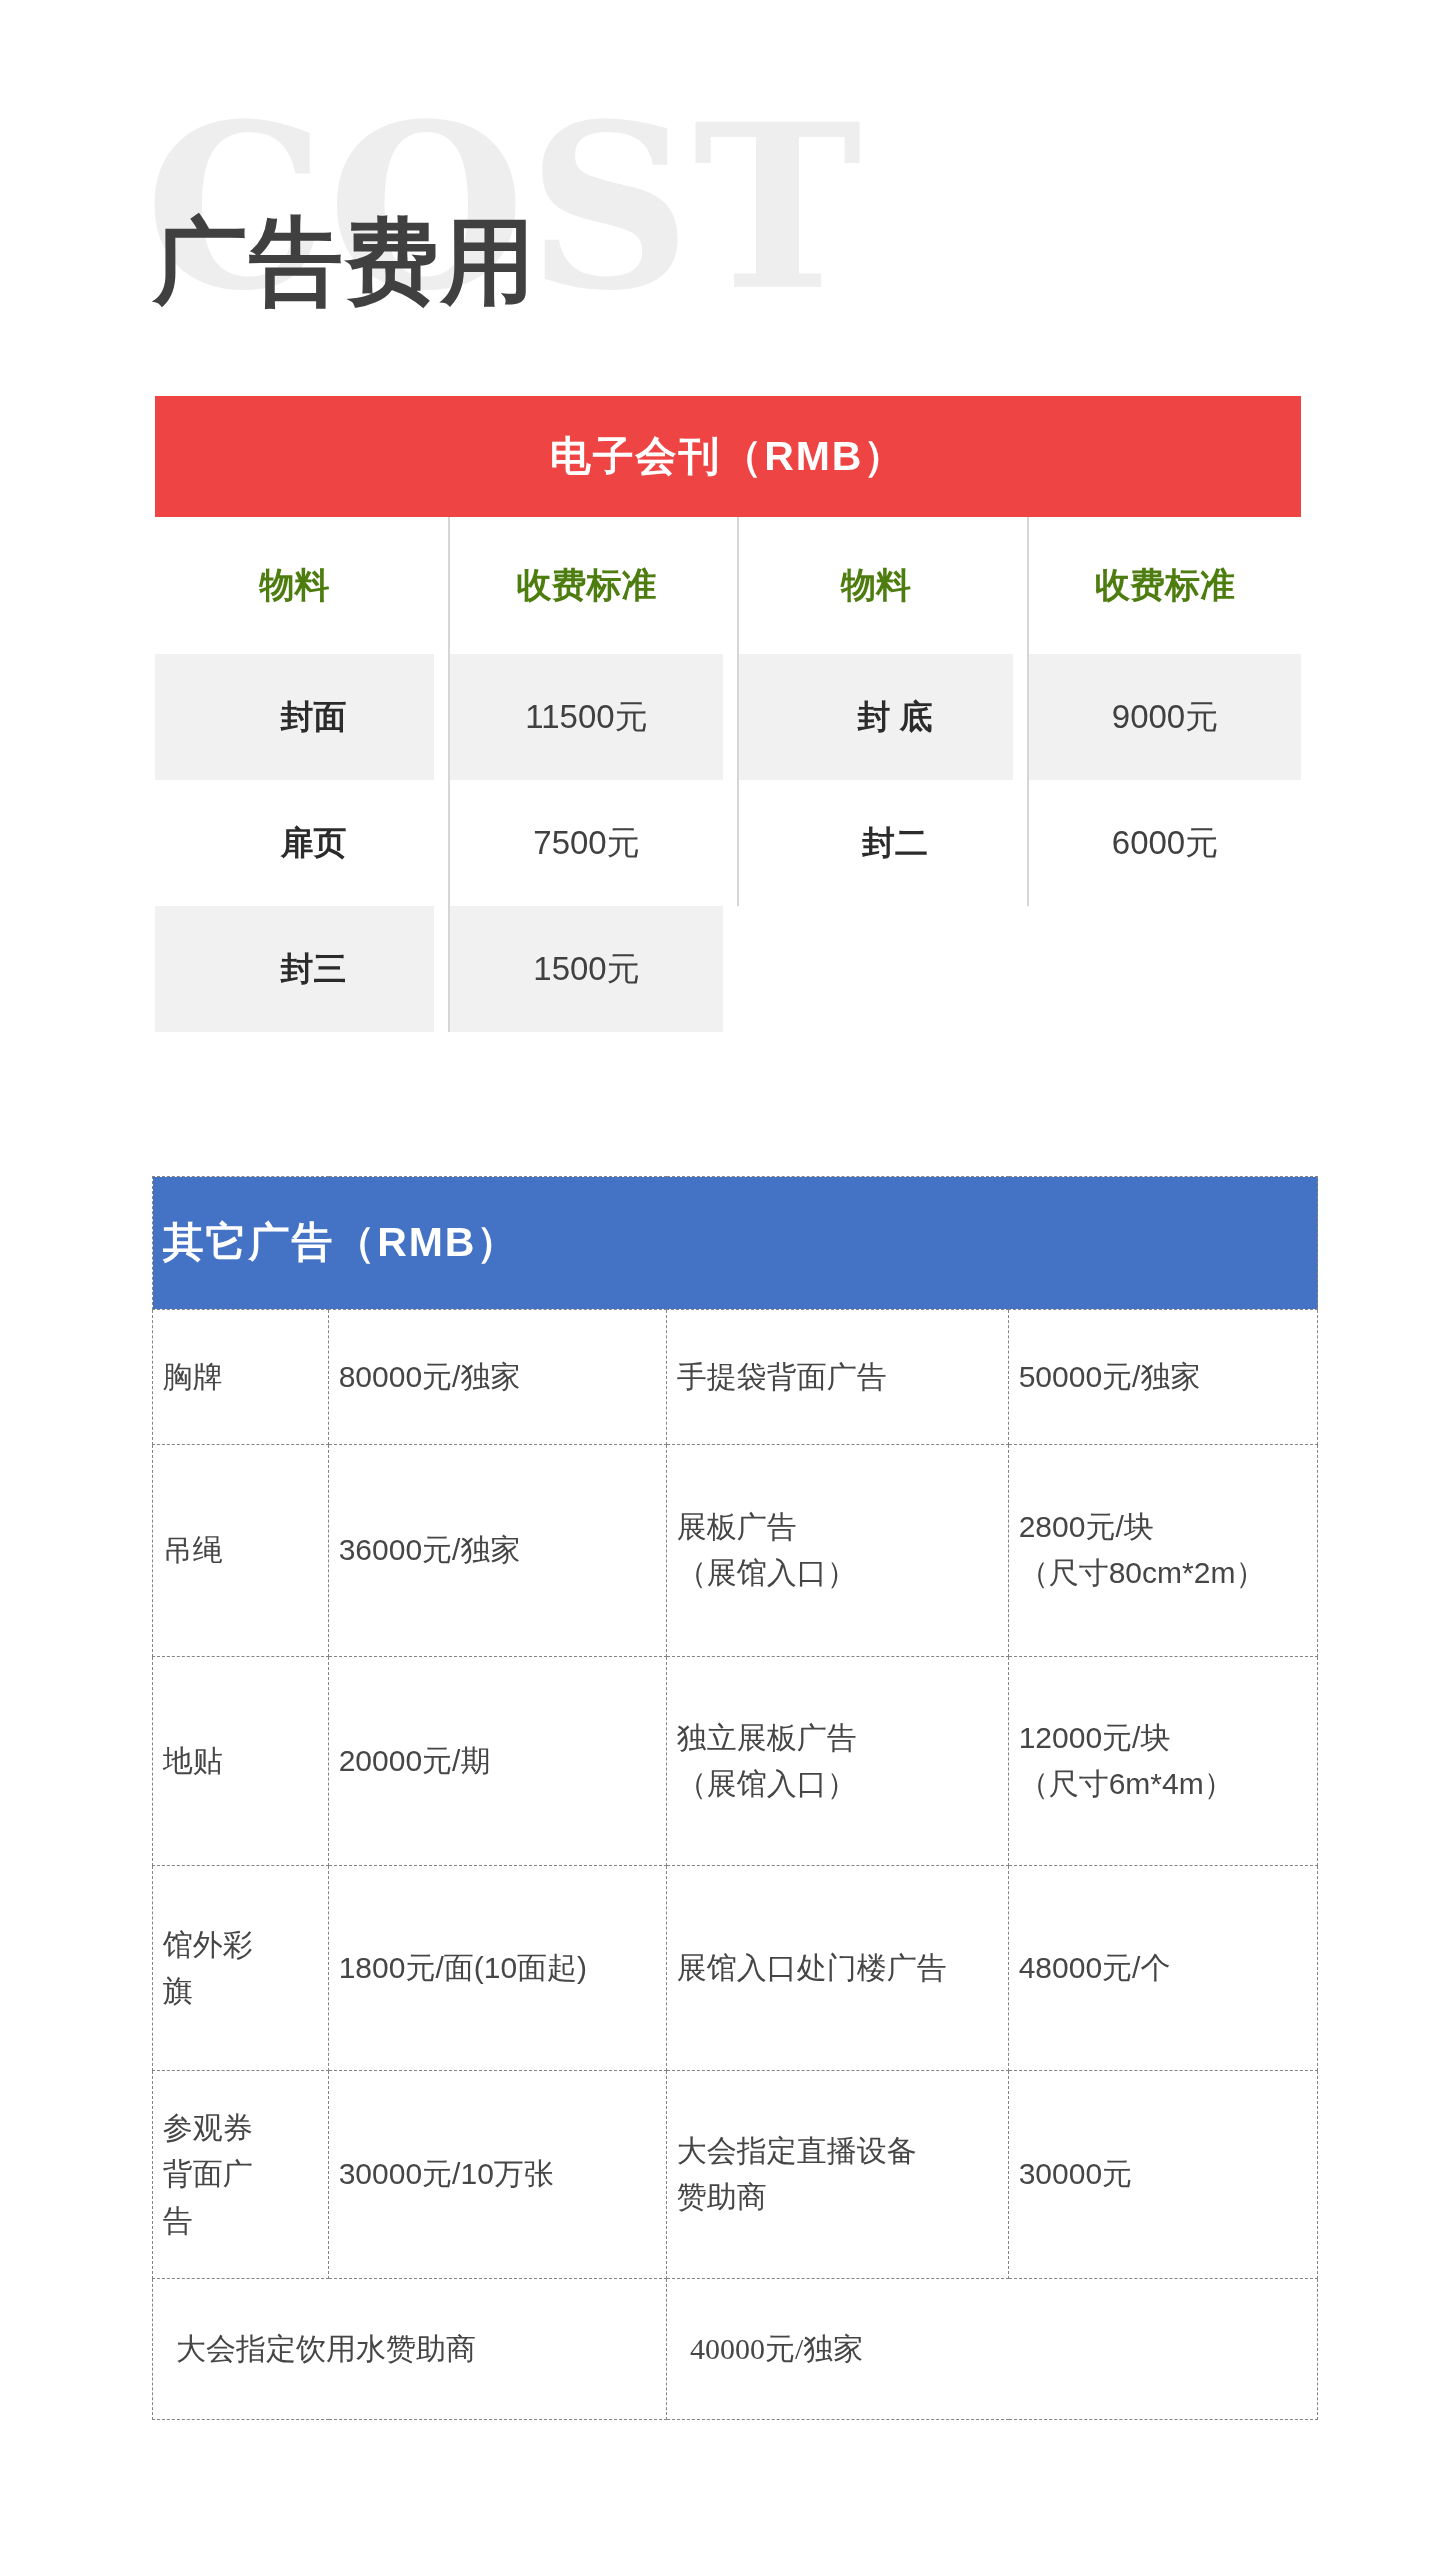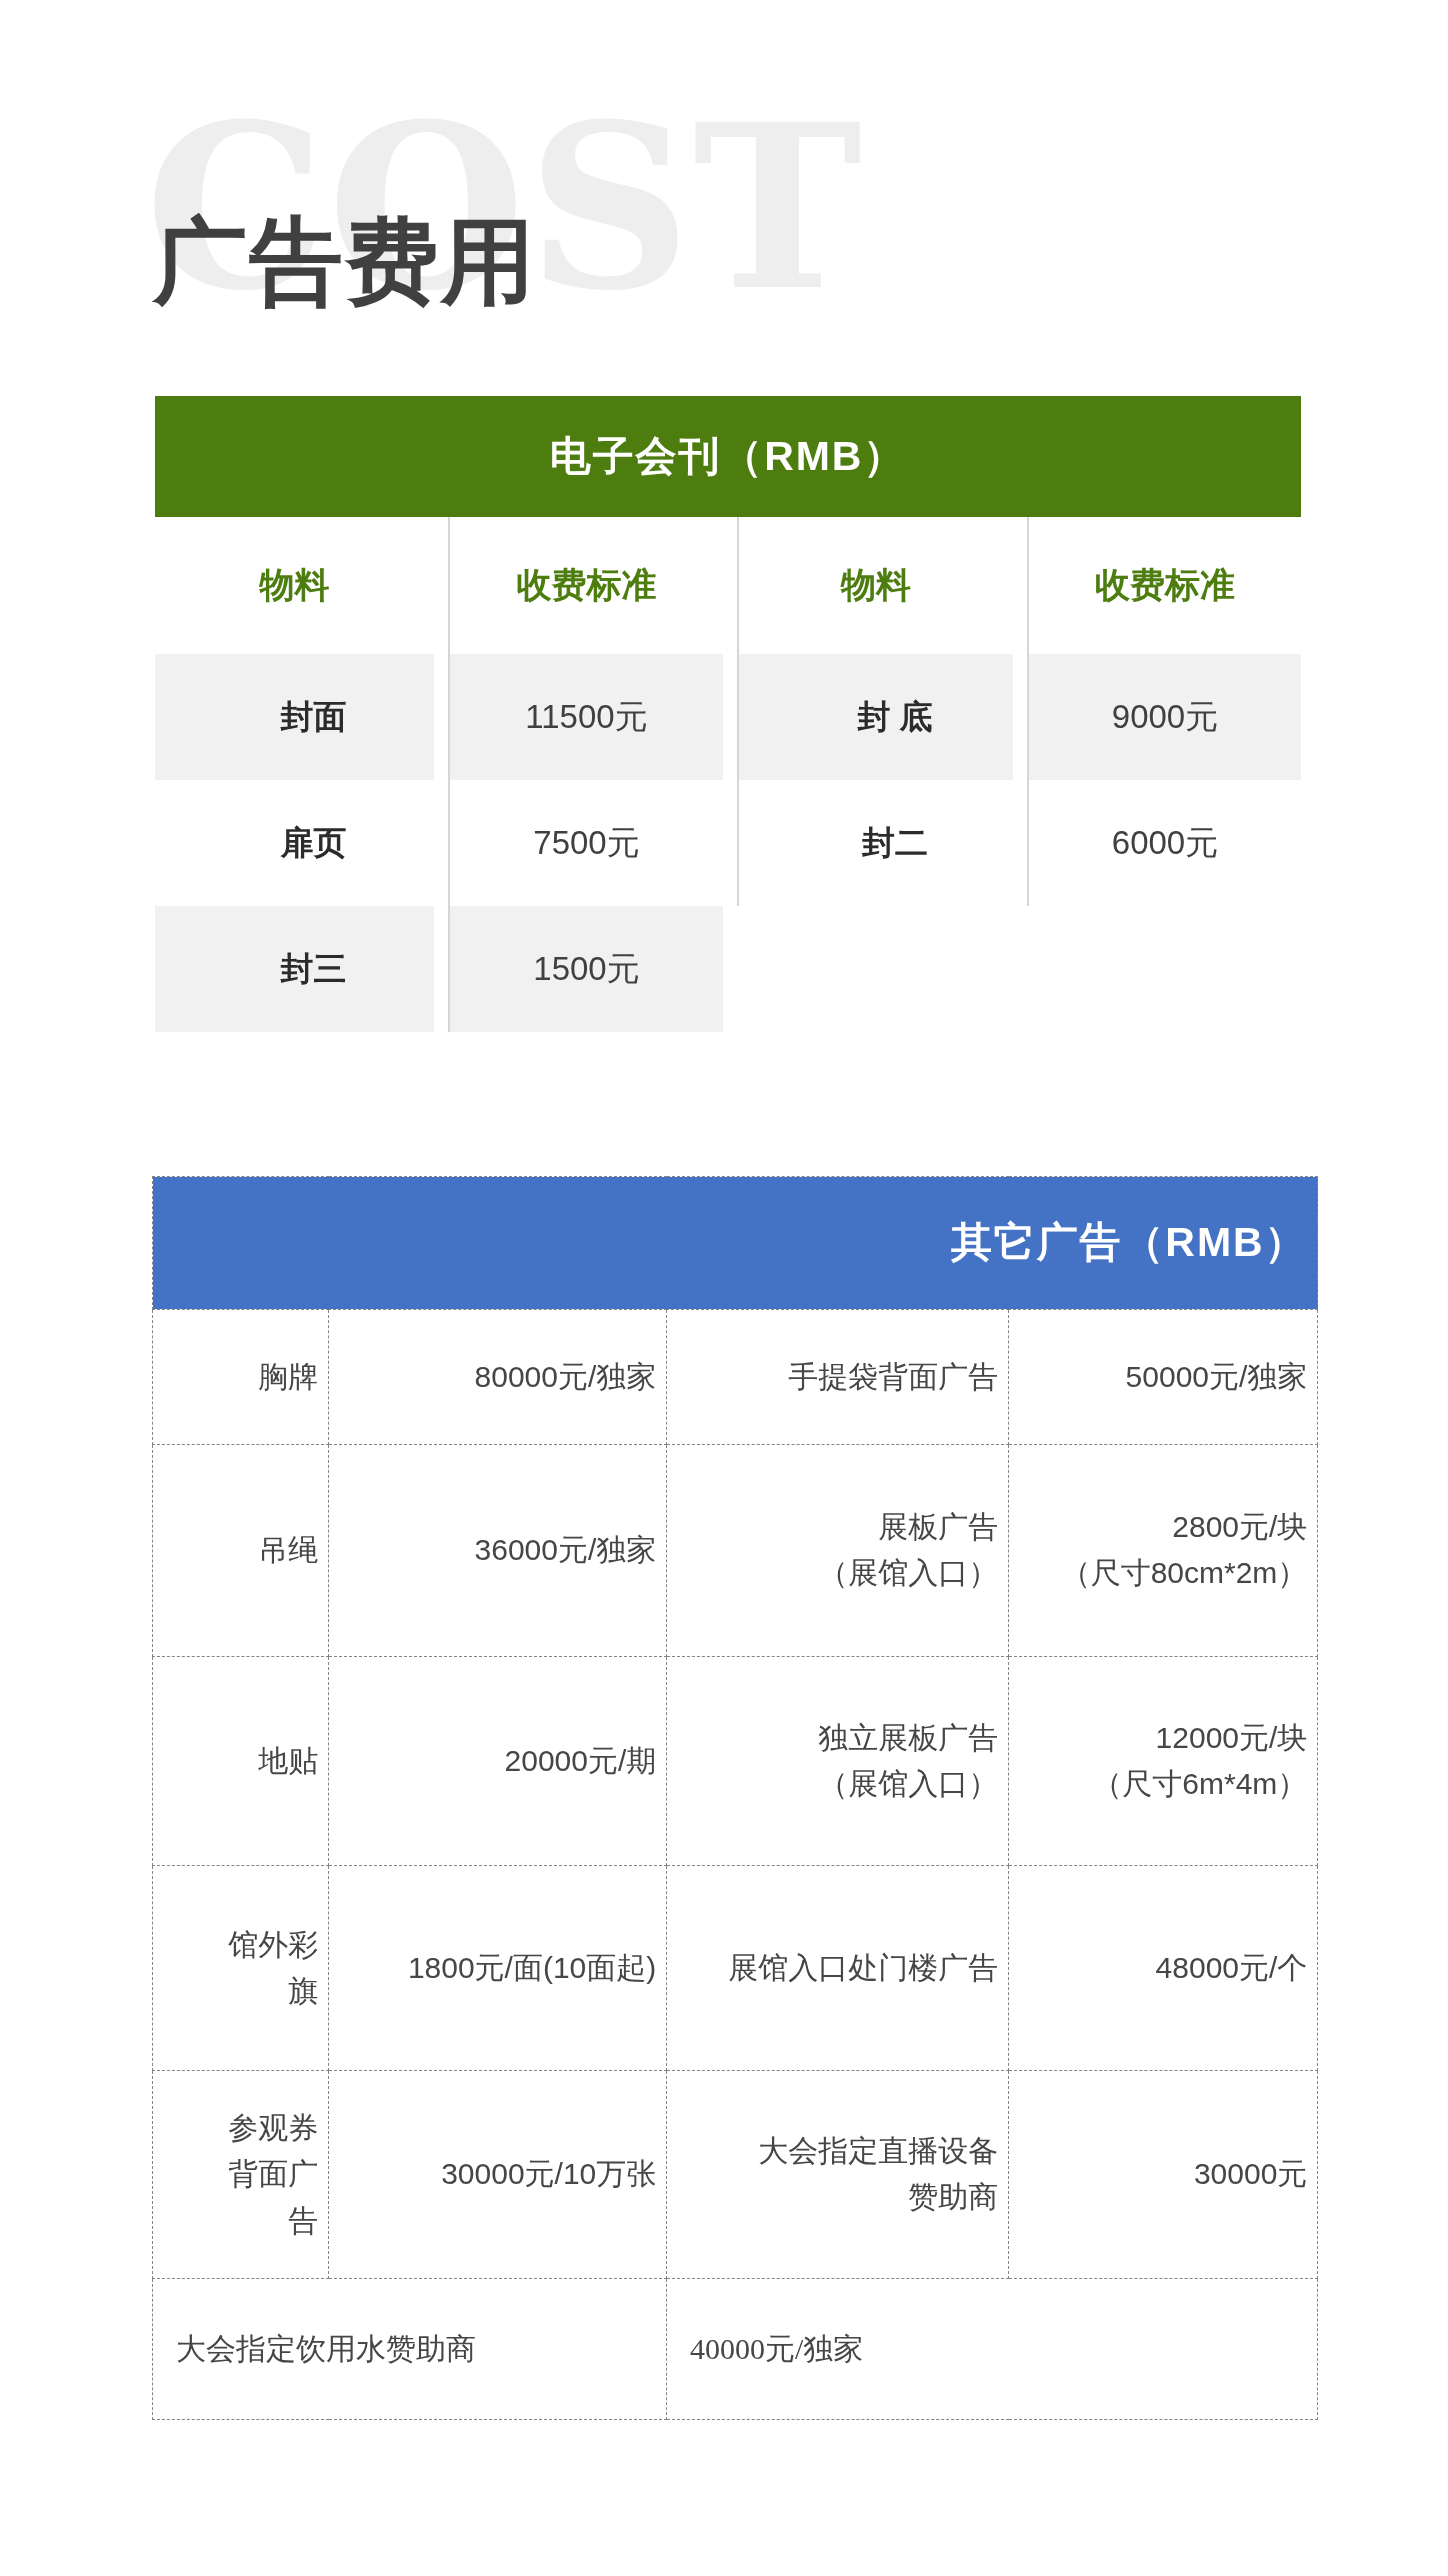--- a/index.html
+++ b/index.html
@@ -21,21 +21,21 @@
   .page-title{
     position:absolute;left:153px;top:212px;margin:0;
     font-family:"DejaVu Serif","Liberation Serif",serif;
     font-weight:bold;font-size:94px;line-height:1.05;
     color:#404040;letter-spacing:1.9px;z-index:1;
   }
 
   
   .table1{position:absolute;left:155px;top:396px;width:1146px;z-index:1;}
   .t1-header{
-    height:121px;background:#4d7c0f;color:#ffffff;
+    height:121px;background:#ef4444;color:#ffffff;
     display:flex;align-items:center;justify-content:center;
     font-size:41px;font-weight:bold;letter-spacing:1.9px;
   }
   .t1-grid{display:grid;grid-template-columns:293px 289px 290px 274px;}
   .t1-cell{
     display:flex;align-items:center;justify-content:center;
     height:126px;font-size:33px;color:#404040;background:#ffffff;
   }
   .t1-grid > .t1-cell:not(:nth-child(4n+1)){border-left:2.9px solid #d6d6d6;}
   .t1-grid > .t1-cell:not(:nth-child(4n)){border-right:14.5px solid #ffffff;}
@@ -44,21 +44,21 @@
   .t1-cell.shade{background:#f1f1f1;background-clip:border-box;}
   .t1-grid > .t1-cell.shade:not(:nth-child(4n)){background-clip:padding-box;}
 
   
   .table2{position:absolute;left:152px;top:1176px;width:1165px;z-index:1;}
   .t2{
     width:1165px;border-collapse:collapse;table-layout:fixed;
   }
   .t2 td{
     border:1.9px dashed #848484;
-    text-align:right;vertical-align:middle;
+    text-align:left;vertical-align:middle;
     font-size:30px;color:#464646;line-height:1.55;
     white-space:pre-line;padding:5.8px 9.7px;
   }
   .t2 td.t2-head{
     height:120px;background:#4472c4;color:#ffffff;
     font-size:41px;font-weight:bold;letter-spacing:1.9px;
     white-space:normal;
   }
   .t2 tr.r1 td{height:123px;}
   .t2 tr.r2 td{height:199px;}

